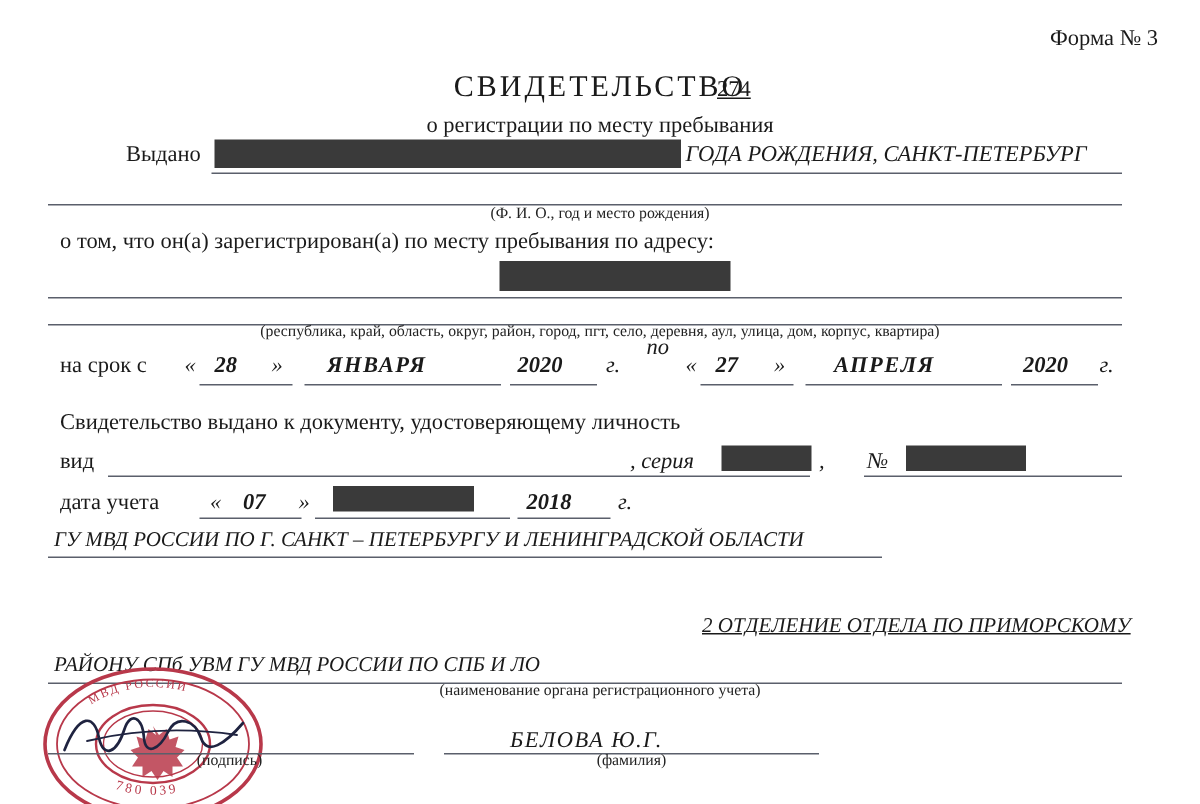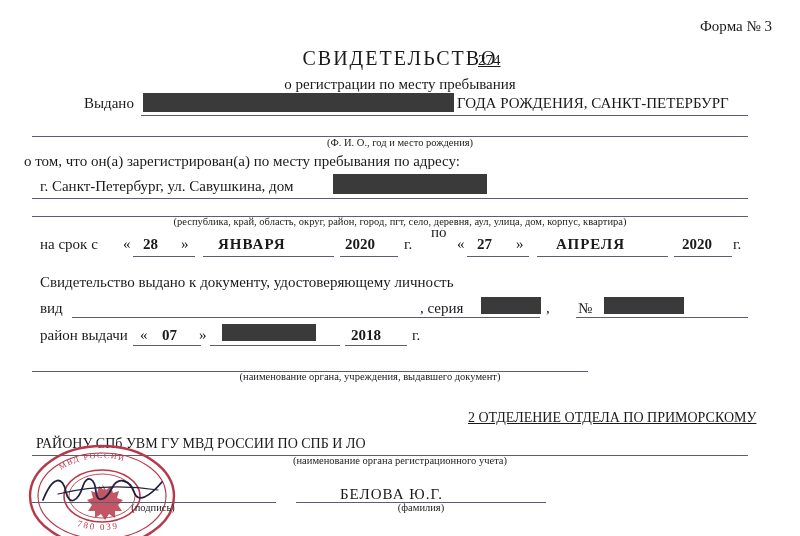--- a/index.html
+++ b/index.html
@@ -76,20 +76,21 @@
     position: absolute;
     font-size: 10.5px;
     color: #222;
     text-align: center;
     white-space: nowrap;
   }
   .val {
     position: absolute;
     font-size: 15px;
     white-space: nowrap;
+    font-style: italic;
   }
   .val-b {
     font-weight: bold;
   }
   .sp {
     letter-spacing: 1px;
   }
   
   .stamp {
     position: absolute;
@@ -123,23 +124,22 @@
   <div class="subtitle">о регистрации по месту пребывания</div>
 
   <div class="row" style="top:95px; left:84px;">Выдано</div>
   <div class="redact" style="left:143px; top:93px; width:311px; height:19px;"></div>
   <div class="val" style="top:95px; left:457px;">ГОДА РОЖДЕНИЯ, САНКТ-ПЕТЕРБУРГ</div>
   <div class="line" style="left:141px; top:115px; width:607px;"></div>
 
   <div class="line" style="left:32px; top:136px; width:716px;"></div>
   <div class="caption" style="top:137px;">(Ф. И. О., год и место рождения)</div>
 
-  <div class="row" style="top:153px; left:24px;">о том, что он(а) зарегистрирован(а) по месту пребывания по адресу:</div>
-
-  <div class="row" style="top:178px; left:40px;">г. Санкт-Петербург, ул. Савушкина, дом</div>
+  <div class="row" style="top:153px; left:40px;">о том, что он(а) зарегистрирован(а) по месту пребывания по адресу:</div>
+
   <div class="redact" style="left:333px; top:174px; width:154px; height:20px;"></div>
   <div class="line" style="left:32px; top:198px; width:716px;"></div>
 
   <div class="line" style="left:32px; top:216px; width:716px;"></div>
   <div class="caption" style="top:216px;">(республика, край, область, округ, район, город, пгт, село, деревня, аул, улица, дом, корпус, квартира)</div>
 
   <div class="row" style="top:236px; left:40px;">на срок с</div>
   <div class="val" style="top:236px; left:123px;">«</div>
   <div class="val val-b" style="top:236px; left:143px;">28</div>
   <div class="val" style="top:236px; left:181px;">»</div>
@@ -165,33 +165,33 @@
 
   <div class="row" style="top:300px; left:40px;">вид</div>
   <div class="val" style="top:300px; left:420px;">, серия</div>
   <div class="redact" style="left:481px; top:297px; width:60px; height:17px;"></div>
   <div class="val" style="top:300px; left:546px;">,</div>
   <div class="val" style="top:300px; left:578px;">№</div>
   <div class="redact" style="left:604px; top:297px; width:80px; height:17px;"></div>
   <div class="line" style="left:72px; top:317px; width:468px;"></div>
   <div class="line" style="left:576px; top:317px; width:172px;"></div>
 
-  <div class="row" style="top:327px; left:40px;">район выдачи</div>
+  <div class="row" style="top:327px; left:40px;">дата учета</div>
   <div class="val" style="top:327px; left:140px;">«</div>
   <div class="val val-b" style="top:327px; left:162px;">07</div>
   <div class="val" style="top:327px; left:199px;">»</div>
   <div class="redact" style="left:222px; top:324px; width:94px; height:17px;"></div>
   <div class="val val-b" style="top:327px; left:351px;">2018</div>
   <div class="val" style="top:327px; left:412px;">г.</div>
   <div class="line" style="left:133px; top:345px; width:68px;"></div>
   <div class="line" style="left:210px; top:345px; width:130px;"></div>
   <div class="line" style="left:345px; top:345px; width:62px;"></div>
 
+  <div class="val" style="top:353px; left:36px; font-size:14px;">ГУ  МВД  РОССИИ  ПО  Г. САНКТ – ПЕТЕРБУРГУ  И  ЛЕНИНГРАДСКОЙ ОБЛАСТИ</div>
   <div class="line" style="left:32px; top:371px; width:556px;"></div>
-  <div class="caption-local" style="top:371px; left:150px; width:440px;">(наименование органа, учреждения, выдавшего документ)</div>
 
   <div class="val underline-txt" style="top:410px; left:468px; font-size:14px;">2 ОТДЕЛЕНИЕ ОТДЕЛА  ПО ПРИМОРСКОМУ</div>
   <div class="val" style="top:436px; left:36px; font-size:14px;">РАЙОНУ  СПб  УВМ  ГУ  МВД  РОССИИ  ПО СПБ  И  ЛО</div>
   <div class="line" style="left:32px; top:455px; width:716px;"></div>
   <div class="caption" style="top:455px;">(наименование органа регистрационного учета)</div>
 
   <div class="stamp">
     <svg width="160" height="108" viewBox="0 0 160 108">
       <ellipse cx="80" cy="56" rx="72" ry="50" fill="none" stroke="#b8384a" stroke-width="2.4"></ellipse>
       <ellipse cx="80" cy="56" rx="64" ry="43" fill="none" stroke="#b8384a" stroke-width="1.2"></ellipse>

